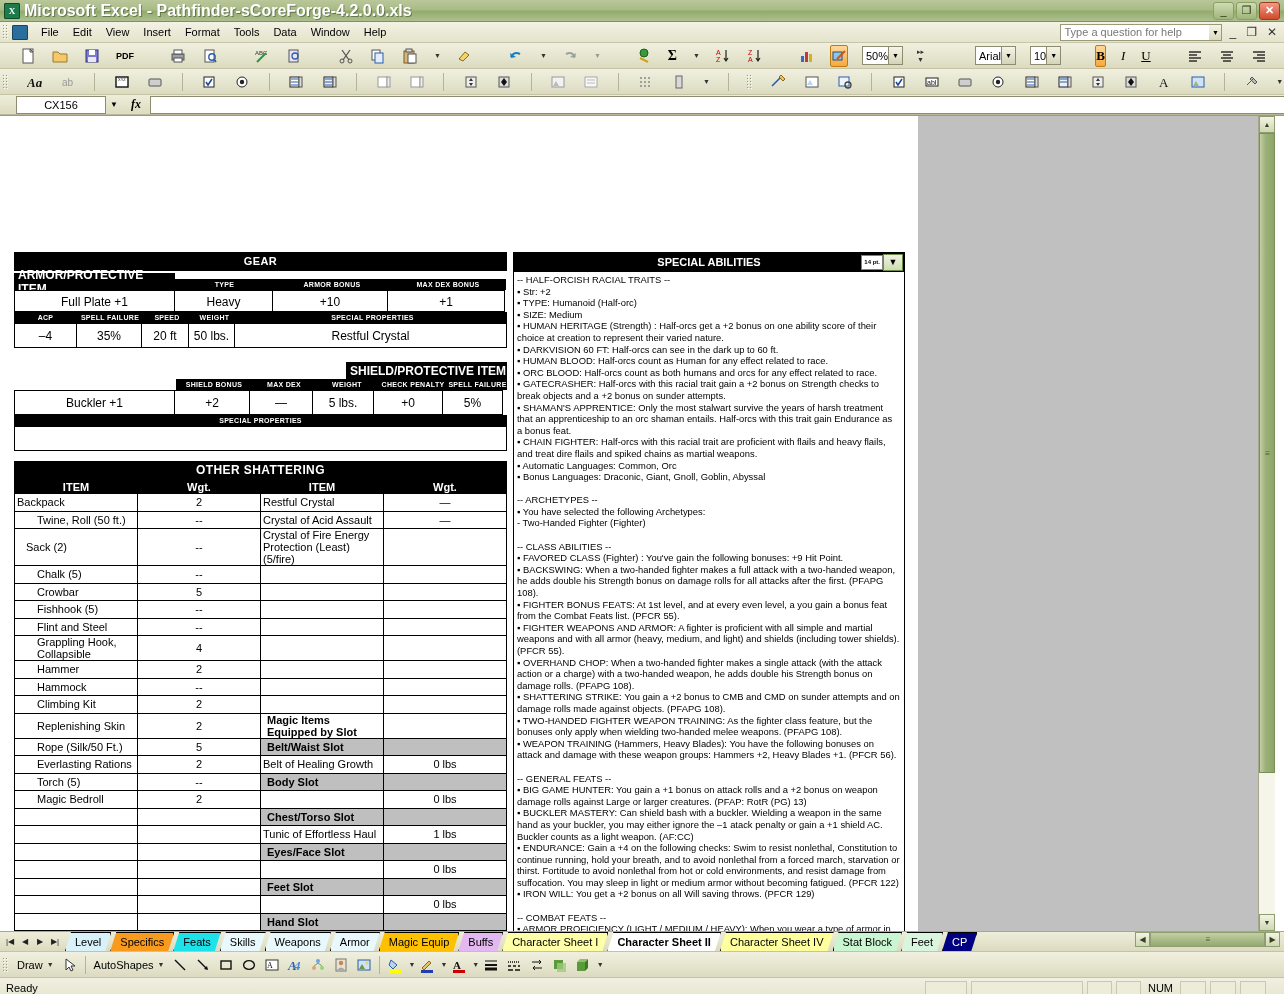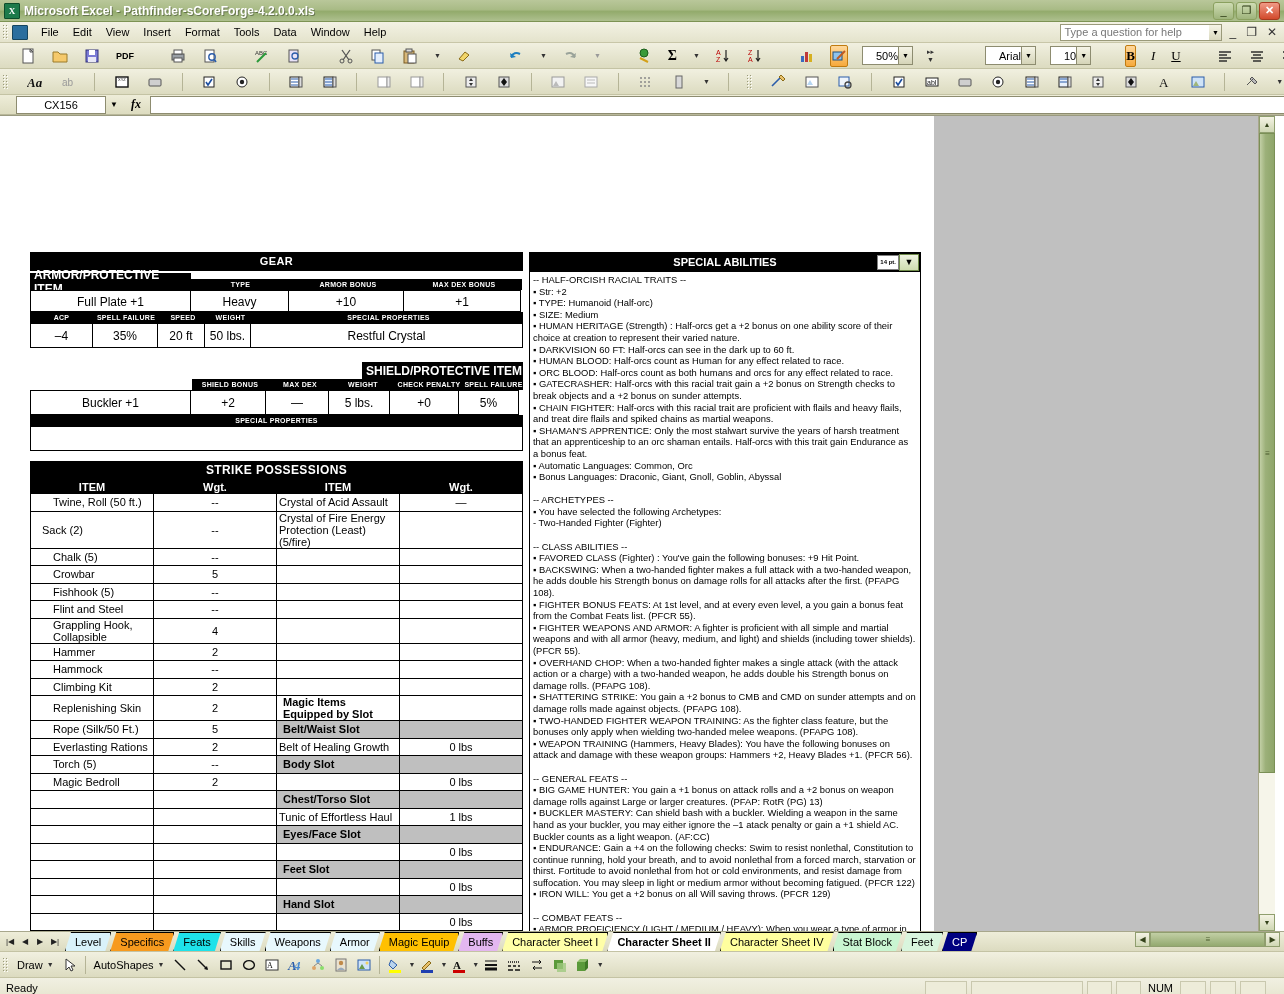--- a/index.html
+++ b/index.html
@@ -14,21 +14,21 @@
     height:22px; display:flex; align-items:center;
     background:linear-gradient(to bottom,#b9c79a 0%,#a9bb86 45%,#93ab6c 55%,#aec08f 100%);
     border-bottom:1px solid #7d9354; padding:0 2px;
   }
   .titlebar .tb-icon{
     width:16px;height:16px;margin:0 4px 0 2px;background:#1d7a4b;
     border:1px solid #0d4d2c; position:relative; border-radius:1px;
     display:flex;align-items:center;justify-content:center;color:#fff;
     font-size:9px;font-weight:bold;font-family:"Liberation Serif",serif;
   }
-  .titlebar .tb-title{ color:#fff; font-weight:bold; font-size:12px; text-shadow:1px 1px 0 rgba(0,0,0,.35); flex:1;}
+  .titlebar .tb-title{ color:#fff; font-weight:bold; font-size:16px; text-shadow:1px 1px 0 rgba(0,0,0,.35); flex:1;}
   .winbtns{display:flex;gap:2px;padding-right:2px;}
   .winbtn{
     width:21px;height:18px;border:1px solid #8aa05f;border-radius:3px;
     background:linear-gradient(to bottom,#cfdcb4,#9fb47c);
     display:flex;align-items:center;justify-content:center;font-size:11px;color:#26340f;
     font-family:"Liberation Sans",sans-serif;
   }
   .winbtn.close{background:linear-gradient(to bottom,#f09a86,#d24a2c);color:#fff;border-color:#a33a1f;font-weight:bold;}
   
   .menubar{
@@ -52,39 +52,39 @@
   
   .toolbar{
     display:flex;align-items:center;gap:14px;
     background:linear-gradient(to bottom,#f1f0e0,#dcdbc0);
     border-bottom:1px solid #c4c3a4;height:26px;padding-left:2px;
   }
   .tbtn{width:22px;height:22px;display:flex;align-items:center;justify-content:center;border:1px solid transparent;border-radius:2px;}
   .tbtn svg{display:block;}
   .sep{width:1px;height:18px;background:#b5b496;margin:0 3px;}
   .tbtn.active{background:linear-gradient(to bottom,#ffd89b,#f6a93c);border:1px solid #c07b10;}
-  .combo{height:19px;border:1px solid #8d8c70;background:#fff;display:flex;align-items:center;font-size:11px;padding-left:13px;}
+  .combo{height:19px;border:1px solid #8d8c70;background:#fff;display:flex;align-items:center;font-size:11px;padding-left:3px;}
   .combo .ca{width:14px;height:17px;margin-left:auto;background:linear-gradient(to bottom,#f5f4e6,#d5d4b8);
     border-left:1px solid #8d8c70;display:flex;align-items:center;justify-content:center;font-size:7px;}
   .dd-arrow{font-size:7px;color:#333;margin-left:1px;}
   .tbtn-lbl{font-family:"Liberation Sans",sans-serif;font-size:9px;font-weight:bold;}
   .ovf{width:10px;height:22px;display:flex;flex-direction:column;align-items:center;justify-content:center;font-size:7px;color:#333;}
   
   .formulabar{display:flex;align-items:center;height:20px;background:linear-gradient(to bottom,#eeedd9,#dddcc0);
     border-bottom:1px solid #b9b89a;}
   .namebox{width:90px;height:18px;background:#fff;border:1px solid #8d8c70;margin-left:16px;
     display:flex;align-items:center;justify-content:center;font-size:11px;}
   .nb-arrow{width:16px;height:18px;display:flex;align-items:center;justify-content:center;font-size:8px;}
   .fx{width:28px;display:flex;align-items:center;justify-content:center;font-family:"Liberation Serif",serif;font-style:italic;font-weight:bold;font-size:12px;}
   .finput{flex:1;height:18px;background:#fff;border:1px solid #8d8c70;border-right:none;margin-right:0;}
   
   .sheetarea{position:relative;height:816px;background:#fff;border-top:1px solid #9a9a80;overflow:hidden;display:flex;}
   .docpane{width:1258px;position:relative;background:#fff;}
   .graybg{position:absolute;left:918px;top:0;width:340px;height:816px;background:#c0c0c0;}
-  .content{position:absolute;left:16px;top:0;width:918px;height:816px;background:#fff;}
+  .content{position:absolute;left:0;top:0;width:918px;height:816px;background:#fff;}
   
   .vscroll{width:17px;background:#e9e8d4;border-left:1px solid #a8a78c;display:flex;flex-direction:column;}
   .vs-btn{height:17px;background:linear-gradient(to bottom,#f4f3e4,#cfd7b4);border:1px solid #8f9e6e;
     display:flex;align-items:center;justify-content:center;font-size:7px;color:#33421a;}
   .vs-track{flex:1;background:#f6f5ea;position:relative;}
   .vs-thumb{position:absolute;left:0;right:0;top:0;height:640px;background:linear-gradient(to right,#c2cfa5,#9cb079 40%,#8ea56a);
     border:1px solid #7a8f56;display:flex;align-items:center;justify-content:center;}
   .vs-thumb i{font-size:8px;color:#4a5a2d;font-style:normal;letter-spacing:-1px;}
   
   .blackbar{background:#000;color:#fff;text-align:center;font-weight:bold;font-size:11px;letter-spacing:.4px;}
@@ -710,31 +710,37 @@
           <div class="val-cell cellbox" style="width:64px;line-height:25px;height:25px;margin-left:-1px">—</div>
           <div class="val-cell cellbox" style="width:62px;line-height:25px;height:25px;margin-left:-1px">5 lbs.</div>
           <div class="val-cell cellbox" style="width:70px;line-height:25px;height:25px;margin-left:-1px">+0</div>
           <div class="val-cell cellbox" style="width:61px;line-height:25px;height:25px;margin-left:-1px">5%</div>
         </div>
         <div class="hdr-cell" style="line-height:11px;">SPECIAL PROPERTIES</div>
         <div class="cellbox" style="height:25px;"></div>
       </div>
 
       <div id="possess">
-        <div class="blackbar poss-title">STRIKE POSSESSIONS</div>
+        <div class="blackbar poss-title">OTHER SHATTERING</div>
         <table class="poss">
           <tbody>
               <tr>
             <td class="colhdr">ITEM</td>
             <td class="colhdr">Wgt.</td>
             <td class="colhdr">ITEM</td>
             <td class="colhdr">Wgt.</td>
           </tr>
           </tbody>
             <tbody id="poss-body">
+              <tr>
+                <td class="it">Backpack</td>
+                <td class="wt">2</td>
+                <td class="it2">Restful Crystal</td>
+                <td class="wt2" style="text-align: center;">—</td>
+              </tr>
               <tr>
                 <td class="it" style="padding-left: 22px;">Twine, Roll (50 ft.)</td>
                 <td class="wt">--</td>
                 <td class="it2">Crystal of Acid Assault</td>
                 <td class="wt2" style="text-align: center;">—</td>
               </tr>
               <tr>
                 <td class="it" style="padding-left: 11px;">Sack (2)</td>
                 <td class="wt">--</td>
                 <td class="it2 small-it">Crystal of Fire Energy Protection (Least) (5/fire)</td>
@@ -881,22 +887,22 @@
         <div class="sa-body" id="sa-body">
             <p>-- HALF-ORCISH RACIAL TRAITS --</p>
             <p>▪ Str: +2</p>
             <p>▪ TYPE: Humanoid (Half-orc)</p>
             <p>▪ SIZE: Medium</p>
             <p>▪ HUMAN HERITAGE (Strength) : Half-orcs get a +2 bonus on one ability score of their choice at creation to represent their varied nature.</p>
             <p>▪ DARKVISION 60 FT: Half-orcs can see in the dark up to 60 ft.</p>
             <p>▪ HUMAN BLOOD: Half-orcs count as Human for any effect related to race.</p>
             <p>▪ ORC BLOOD: Half-orcs count as both humans and orcs for any effect related to race.</p>
             <p>▪ GATECRASHER: Half-orcs with this racial trait gain a +2 bonus on Strength checks to break objects and a +2 bonus on sunder attempts.</p>
+            <p>▪ SHAMAN'S APPRENTICE: Only the most stalwart survive the years of harsh treatment that an apprenticeship to an orc shaman entails. Half-orcs with this trait gain Endurance as a bonus feat.</p>
             <p>▪ CHAIN FIGHTER: Half-orcs with this racial trait are proficient with flails and heavy flails, and treat dire flails and spiked chains as martial weapons.</p>
-            <p>▪ SHAMAN'S APPRENTICE: Only the most stalwart survive the years of harsh treatment that an apprenticeship to an orc shaman entails. Half-orcs with this trait gain Endurance as a bonus feat.</p>
             <p>▪ Automatic Languages: Common, Orc</p>
             <p>▪ Bonus Languages: Draconic, Giant, Gnoll, Goblin, Abyssal</p>
             <p>&nbsp;</p>
             <p>-- ARCHETYPES --</p>
             <p>▪ You have selected the following Archetypes:</p>
             <p>   - Two-Handed Fighter (Fighter)</p>
             <p>&nbsp;</p>
             <p>-- CLASS ABILITIES --</p>
             <p>▪ FAVORED CLASS (Fighter) : You've gain the following bonuses: +9 Hit Point.</p>
             <p>▪ BACKSWING: When a two-handed fighter makes a full attack with a two-handed weapon, he adds double his Strength bonus on damage rolls for all attacks after the first. (PFAPG 108).</p>

